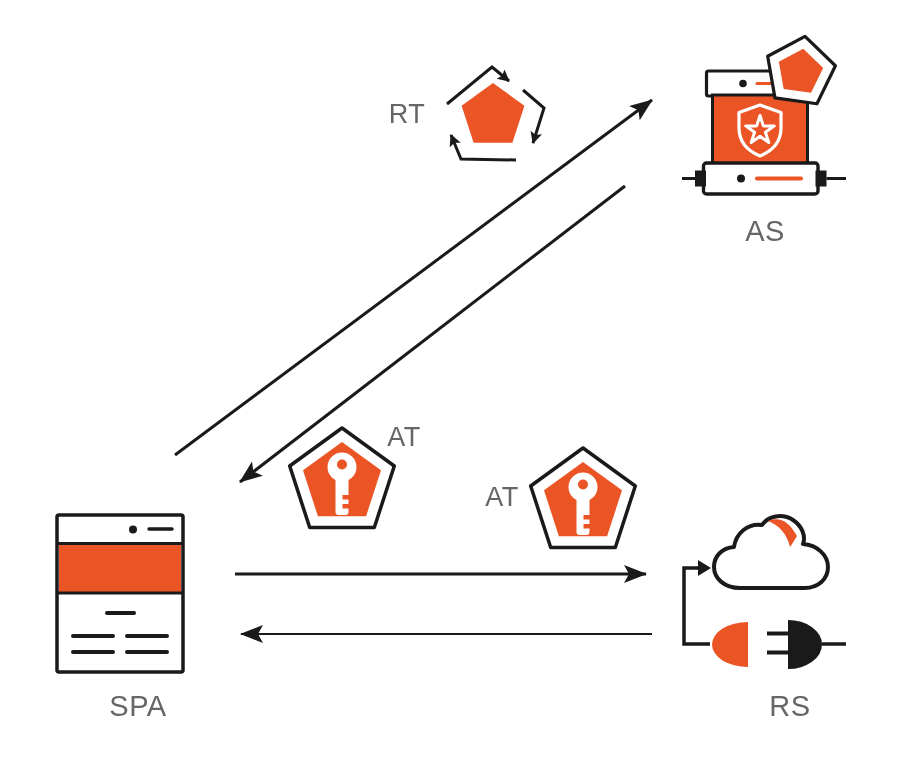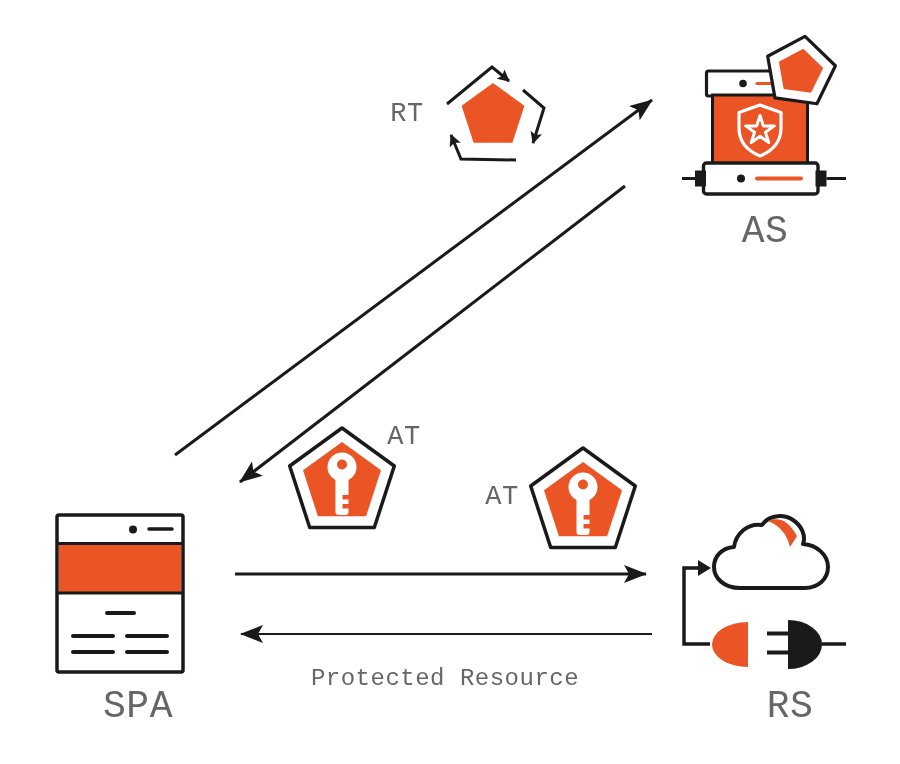--- a/index.html
+++ b/index.html
@@ -3,24 +3,24 @@
 <meta charset="utf-8">
 <style>
   :root{
     --accent:#EB5424;
     --outline:#1A1A1A;
     --label:#666666;
     --background:#FFFFFF;
   }
   *{margin:0;padding:0;box-sizing:border-box}
   html,body{width:900px;height:764px;background:var(--background);overflow:hidden}
-  #stage{position:relative;width:900px;height:764px;background:var(--background);font-family:Liberation Mono, monospace}
+  #stage{position:relative;width:900px;height:764px;background:var(--background);font-family:Liberation Sans, sans-serif}
   #scene{position:absolute;left:0;top:0}
   .lbl{position:absolute;transform:translate(-50%,-50%);color:var(--label);white-space:nowrap;letter-spacing:0.5px}
-  .lbl-node{font-size:38px}
+  .lbl-node{font-size:29px}
   .lbl-token{font-size:27px}
   .lbl-flow{font-size:24px}
   
   .o-fill{fill:var(--accent)}
   .k-fill{fill:var(--outline)}
   .w-fill{fill:#ffffff}
   .no-fill{fill:none}
   .k-stroke{stroke:var(--outline)}
   .o-stroke{stroke:var(--accent)}
   .w-stroke{stroke:#ffffff}
@@ -140,15 +140,14 @@
       <use href="#at-pentagon" transform="translate(583,503)"></use>
     </g>
   </svg>
 
   <span class="lbl lbl-token" style="left:407px;top:114px">RT</span>
   <span class="lbl lbl-node" style="left:765px;top:231px">AS</span>
   <span class="lbl lbl-token" style="left:404px;top:437px">AT</span>
   <span class="lbl lbl-token" style="left:502px;top:497px">AT</span>
   <span class="lbl lbl-node" style="left:138px;top:706px">SPA</span>
   <span class="lbl lbl-node" style="left:790px;top:706px">RS</span>
-  <span class="lbl lbl-flow" style="left:445px;top:678px">Protected Resource</span>
 
 </div>
 
 </body></html>

